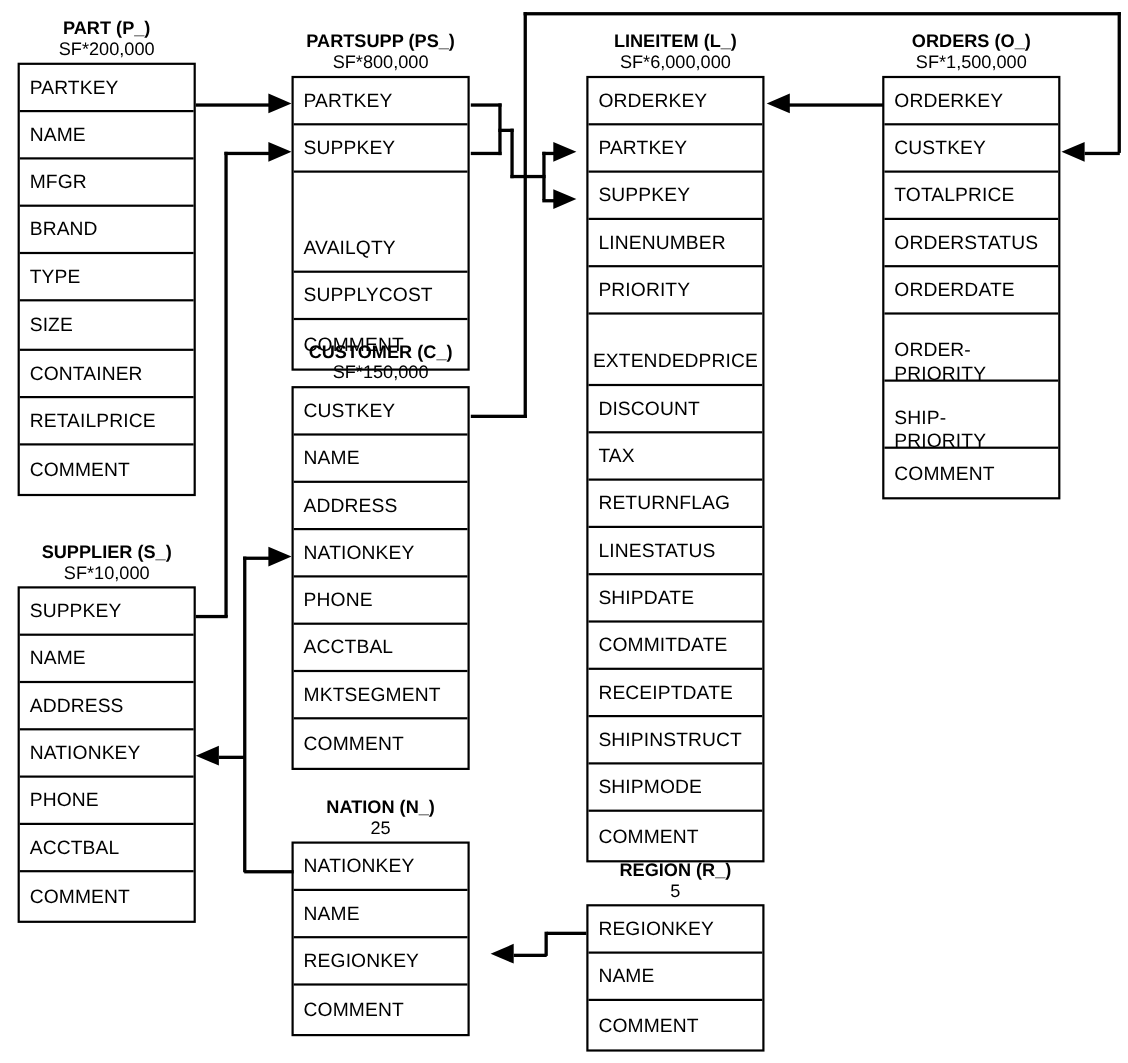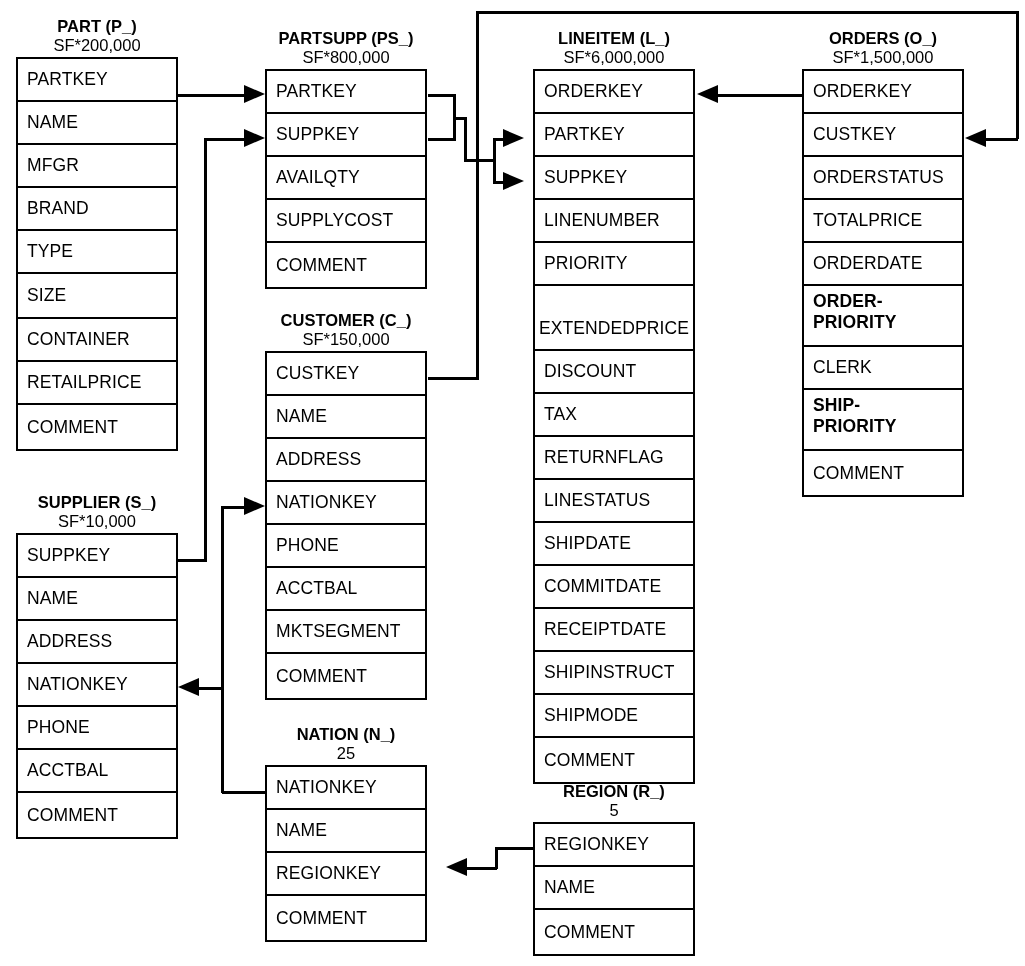--- a/index.html
+++ b/index.html
@@ -43,23 +43,22 @@
     align-items:center;
     padding-left:9px;
     font-size:17.5px;
     letter-spacing:.1px;
     white-space:nowrap;
     overflow:visible;
   }
   .tbl-row:last-child{border-bottom:none;}
   .tbl-row.two-line{
     display:block;
-    padding-top:5px;
+    padding-top:22px;
     line-height:21px;
-    font-weight:bold;
   }
   
   .seg{position:absolute;background:#000;}
   .seg.h{height:2.6px;}
   .seg.v{width:2.6px;}
   .arrow{position:absolute;width:0;height:0;}
   .arrow.right{
     border-top:9.5px solid transparent;
     border-bottom:9.5px solid transparent;
     border-left:21px solid #000;
@@ -90,21 +89,21 @@
       <div class="tbl-row" style="height:44px;">COMMENT</div>
     </div>
   </div>
 
   <div class="table-block" style="left:265px;top:28px;">
     <div class="tbl-title" style="width:162px;">PARTSUPP (PS_)</div>
     <div class="tbl-card" style="width:162px;">SF*800,000</div>
     <div class="tbl-box" style="width:162px;margin-top:2px;">
       <div class="tbl-row" style="height:43px;">PARTKEY</div>
       <div class="tbl-row" style="height:43px;">SUPPKEY</div>
-      <div class="tbl-row" style="height:43px;">AVAILQTY</div>
+      <div class="tbl-row" style="height:43px;margin-top:48px;">AVAILQTY</div>
       <div class="tbl-row" style="height:43px;">SUPPLYCOST</div>
       <div class="tbl-row" style="height:44px;">COMMENT</div>
     </div>
   </div>
 
   <div class="table-block" style="left:533px;top:28px;">
     <div class="tbl-title" style="width:162px;">LINEITEM (L_)</div>
     <div class="tbl-card" style="width:162px;">SF*6,000,000</div>
     <div class="tbl-box" style="width:162px;margin-top:2px;">
       <div class="tbl-row" style="height:43px;">ORDERKEY</div>
@@ -125,28 +124,27 @@
       <div class="tbl-row" style="height:44px;">COMMENT</div>
     </div>
   </div>
 
   <div class="table-block" style="left:802px;top:28px;">
     <div class="tbl-title" style="width:162px;">ORDERS (O_)</div>
     <div class="tbl-card" style="width:162px;">SF*1,500,000</div>
     <div class="tbl-box" style="width:162px;margin-top:2px;">
       <div class="tbl-row" style="height:43px;">ORDERKEY</div>
       <div class="tbl-row" style="height:43px;">CUSTKEY</div>
+      <div class="tbl-row" style="height:43px;">TOTALPRICE</div>
       <div class="tbl-row" style="height:43px;">ORDERSTATUS</div>
-      <div class="tbl-row" style="height:43px;">TOTALPRICE</div>
       <div class="tbl-row" style="height:43px;">ORDERDATE</div>
       <div class="tbl-row two-line" style="height:61px;">
         <div>ORDER-</div>
         <div>PRIORITY</div>
       </div>
-      <div class="tbl-row" style="height:43px;">CLERK</div>
       <div class="tbl-row two-line" style="height:61px;">
         <div>SHIP-</div>
         <div>PRIORITY</div>
       </div>
       <div class="tbl-row" style="height:44px;">COMMENT</div>
     </div>
   </div>
 
   <div class="table-block" style="left:265px;top:310px;">
     <div class="tbl-title" style="width:162px;">CUSTOMER (C_)</div>

